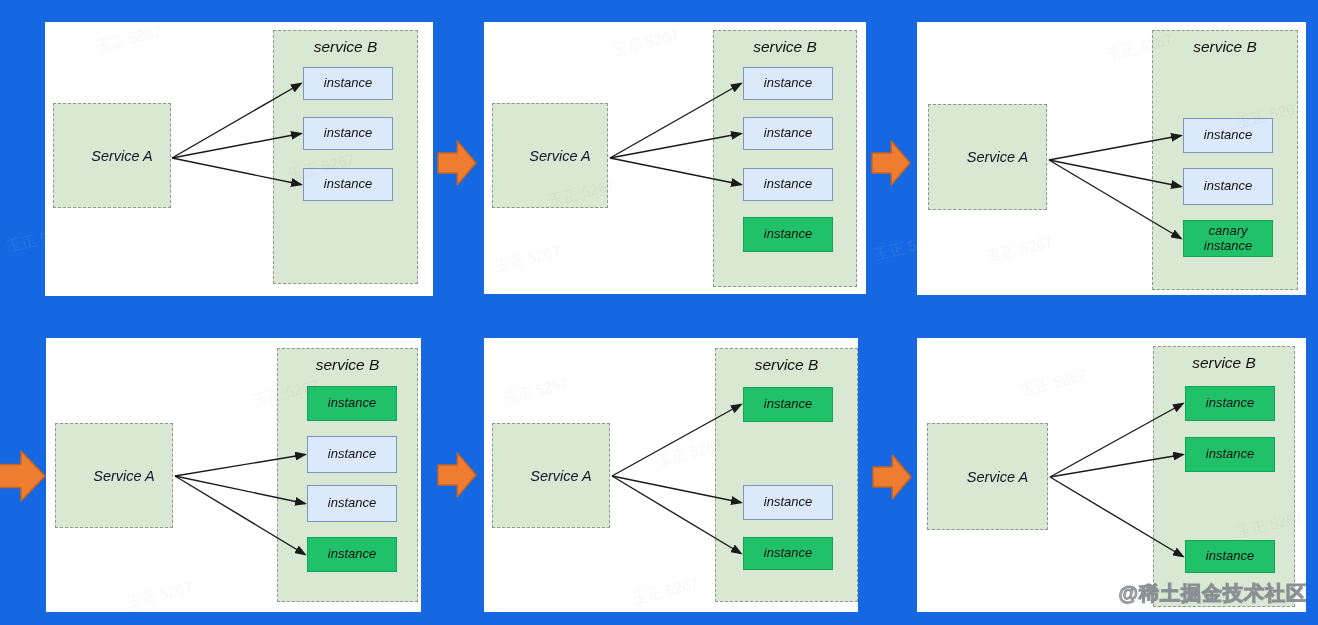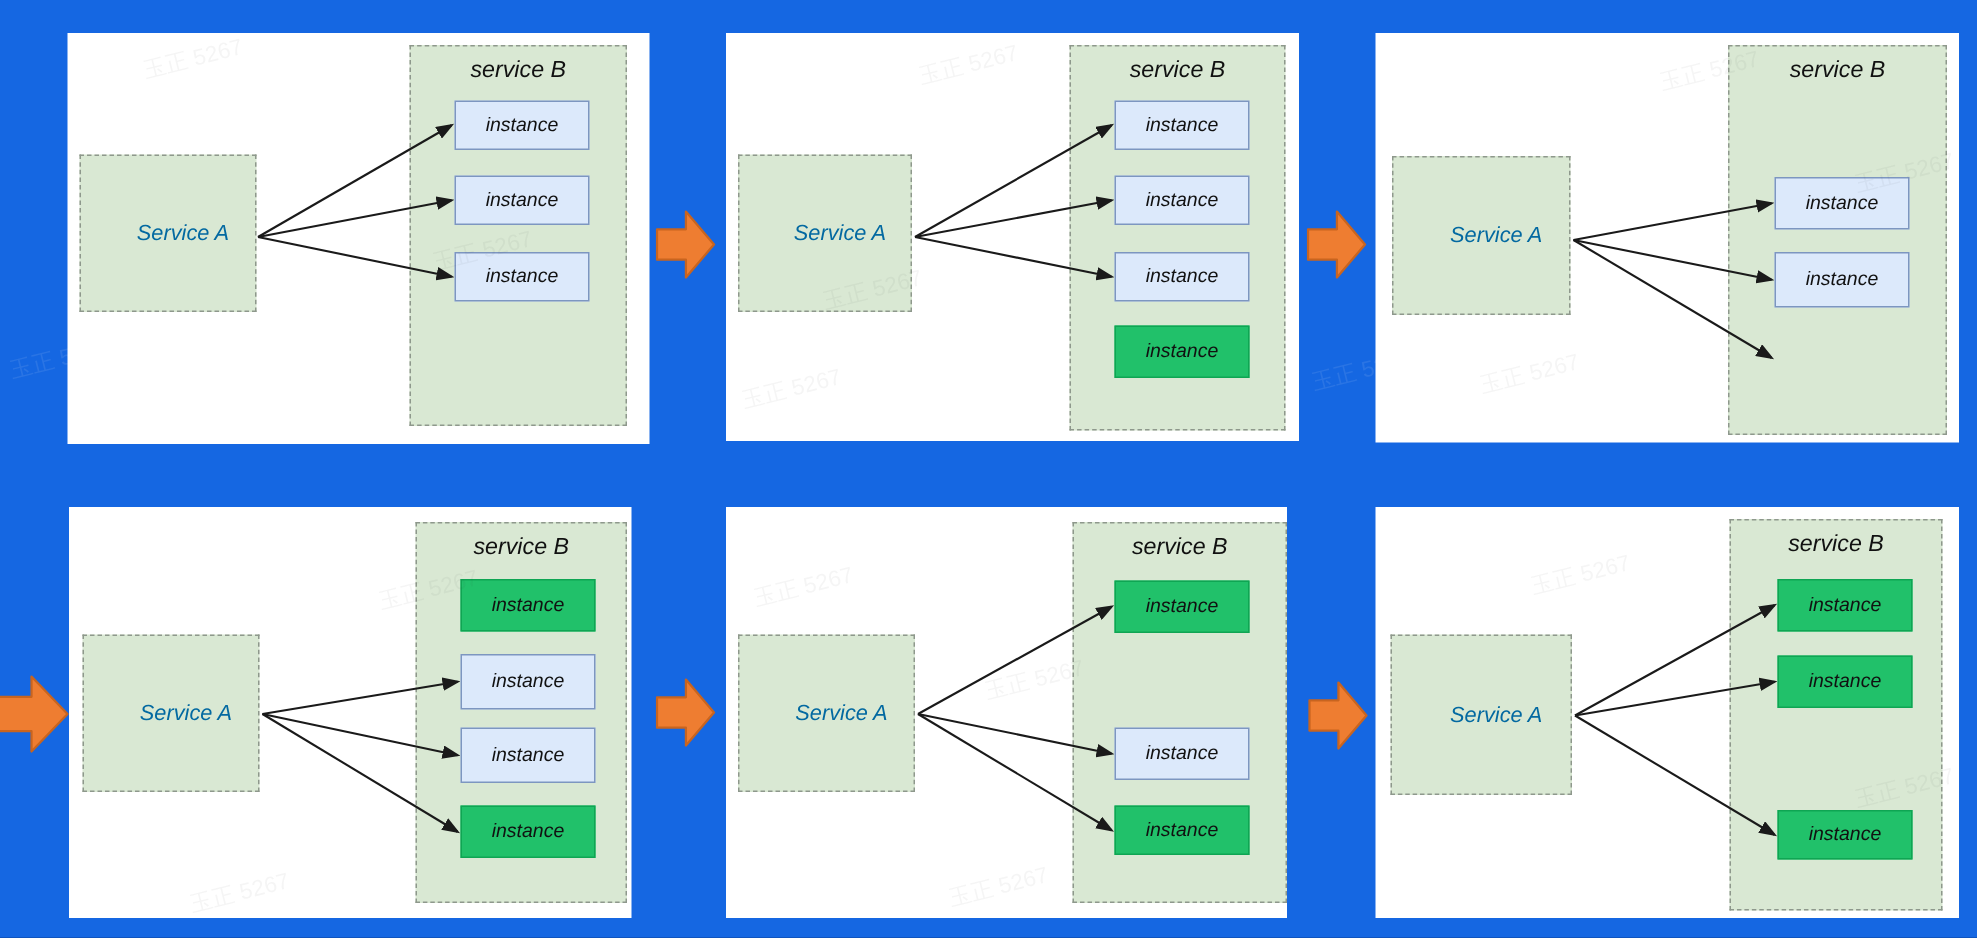--- a/index.html
+++ b/index.html
@@ -13,21 +13,21 @@
   .panel{
     position:absolute;
     background:var(--panel-bg,#fff);
     font-style:italic;
   }
   .service-a{
     position:absolute;
     background:var(--service-box-fill,#D9E8D3);
     border:1px dashed var(--service-box-border,#8c8c8c);
     display:flex;align-items:center;justify-content:center;
-    font-size:14.5px;color:#0369a1;
+    font-size:14.5px;color:#0f172a;
     box-sizing:border-box;
     padding-left:20px;
   }
   .service-b{
     position:absolute;
     background:var(--service-box-fill,#D9E8D3);
     border:1px dashed var(--service-box-border,#8c8c8c);
     box-sizing:border-box;
   }
   .service-b-title{
@@ -69,20 +69,21 @@
     color:rgba(150,156,162,0.45);
     -webkit-text-stroke:1.2px rgba(128,134,140,0.85);
     z-index:10;
     white-space:nowrap;
   }
 </style>
 </head>
 <body>
 
 <div id="stage">
+  <div class="brand-wm">@稀土掘金技术社区</div>
 <div class="panel" style="left: 45px; top: 22px; width: 388px; height: 274px;">
       <div class="service-b" style="left: 228px; top: 8px; width: 145px; height: 254px;">
         <div class="service-b-title">service B</div>
       </div>
       <div class="service-a" style="left: 8px; top: 81px; width: 118px; height: 105px;">
         <span>Service A</span>
       </div>
       <div class="instance stable" style="left: 258px; top: 45px; width: 90px; height: 33px;">
         <span>instance</span>
       </div>
@@ -138,20 +139,23 @@
         <div class="service-b-title">service B</div>
       </div>
       <div class="service-a" style="left: 11px; top: 82px; width: 119px; height: 106px;">
         <span>Service A</span>
       </div>
       <div class="instance stable" style="left: 266px; top: 96px; width: 90px; height: 35px;">
         <span>instance</span>
       </div>
       <div class="instance stable" style="left: 266px; top: 146px; width: 90px; height: 37px;">
         <span>instance</span>
+      </div>
+      <div class="instance fresh" style="left: 266px; top: 198px; width: 90px; height: 37px;">
+        <span>canary instance</span>
       </div>
       <svg width="389" height="273" class="connectors">
         <defs>
           <marker id="ah2" markerWidth="12" markerHeight="9" refX="10" refY="4.5" orient="auto" markerUnits="userSpaceOnUse">
             <path d="M0,0 L12,4.5 L0,9 z" fill="#1A1A1A"></path>
           </marker>
         </defs>
         <line x1="132" y1="138" x2="264" y2="113.5" stroke="#1A1A1A" stroke-width="1.4" marker-end="url(#ah2)"></line>
         <line x1="132" y1="138" x2="264" y2="164.5" stroke="#1A1A1A" stroke-width="1.4" marker-end="url(#ah2)"></line>
         <line x1="132" y1="138" x2="264" y2="216.5" stroke="#1A1A1A" stroke-width="1.4" marker-end="url(#ah2)"></line>

